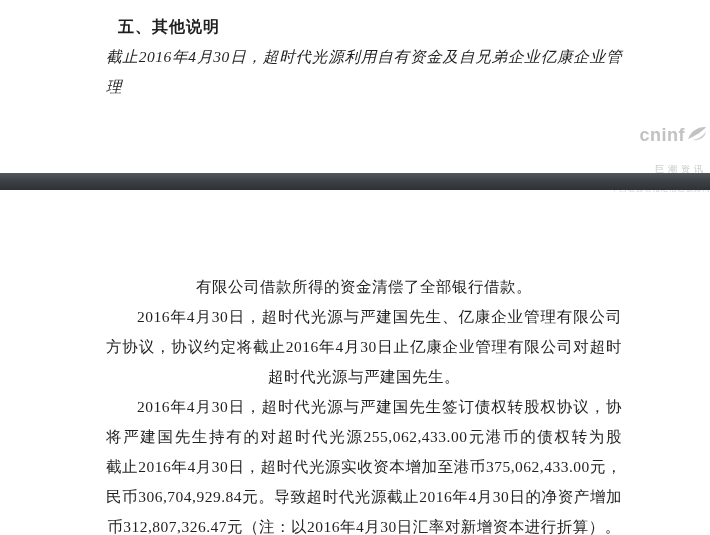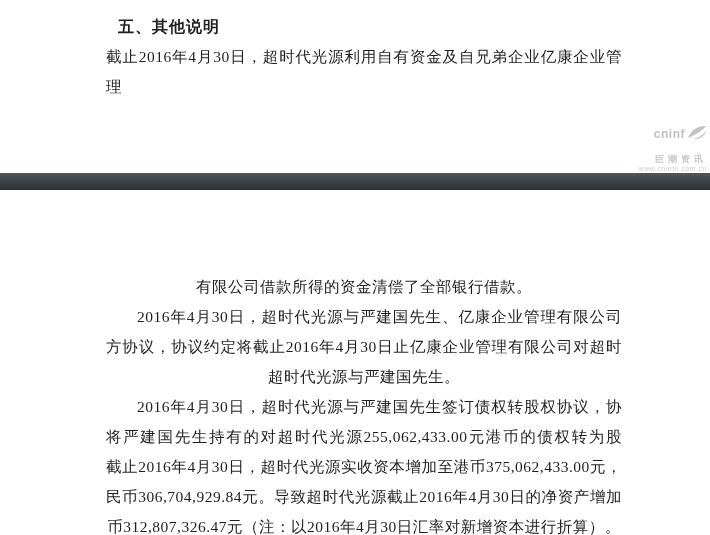--- a/index.html
+++ b/index.html
@@ -13,40 +13,40 @@
     line-height:26px;letter-spacing:1px;
   }
   .textline{
     font-size:15.5px;line-height:30px;letter-spacing:.5px;text-align:center;
     white-space:nowrap;
   }
   .textblock .textline{white-space:normal;height:30px;overflow:hidden;}
   .j{text-align:justify;text-align-last:justify;white-space:normal;}
   .ind{text-indent:2em;}
   .p1line{
-    position:absolute;left:106px;top:42px;width:516px;
+    position:absolute;left:106px;top:42px;width:516px;font-style:italic;
   }
   .textblock{
     position:absolute;left:106px;top:272px;width:516px;
   }
   .separator{
     position:absolute;left:0;top:173px;width:710px;height:17px;
     background:linear-gradient(180deg,#53575b 0%,#3d4246 45%,#2e3236 100%);
   }
   .watermark{
     position:absolute;right:0;top:125px;width:96px;padding-right:3px;
     text-align:right;font-family:"Liberation Sans","DejaVu Sans",sans-serif;
     line-height:1.15;user-select:none;
   }
   .wm-logo-row{
     display:flex;justify-content:flex-end;align-items:center;gap:1px;
-    font-weight:bold;font-size:12px;letter-spacing:.5px;color:#c2c2c2;
+    font-weight:bold;font-size:18px;letter-spacing:.5px;color:#c2c2c2;
   }
   .wm-swoosh{display:inline-block;margin-left:1px;}
-  .wm-cn{font-size:9px;font-weight:bold;letter-spacing:4px;color:#c6c6c6;margin-top:10px;}
+  .wm-cn{font-size:9px;font-weight:normal;letter-spacing:4px;color:#c6c6c6;margin-top:18px;}
   .wm-url{font-size:7px;color:#cccccc;letter-spacing:.5px;margin-top:1px;}
   .wm-tagline{font-size:7.5px;color:#d2d2d2;letter-spacing:.8px;margin-top:2px;white-space:nowrap;}
 </style>
 </head>
 <body>
 
 <div id="screen">
 
   <div>
     <div class="heading">五、其他说明</div>

